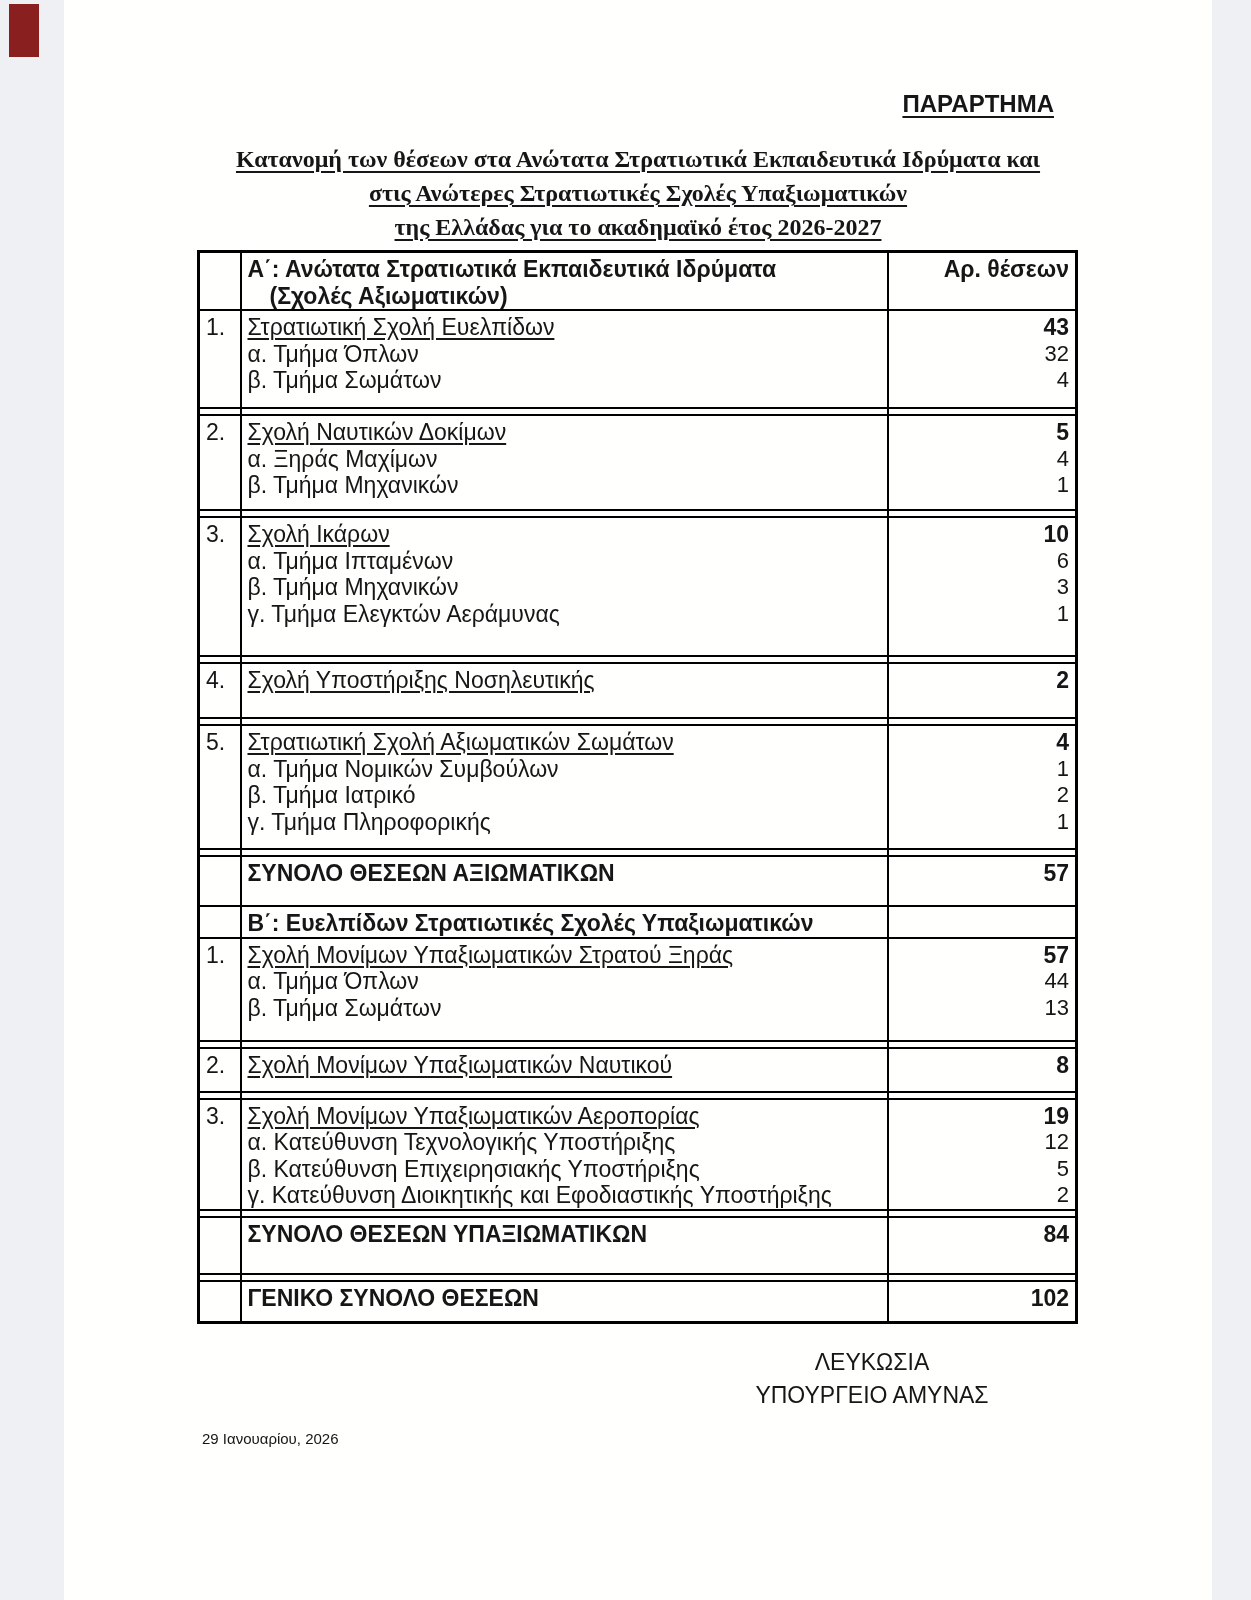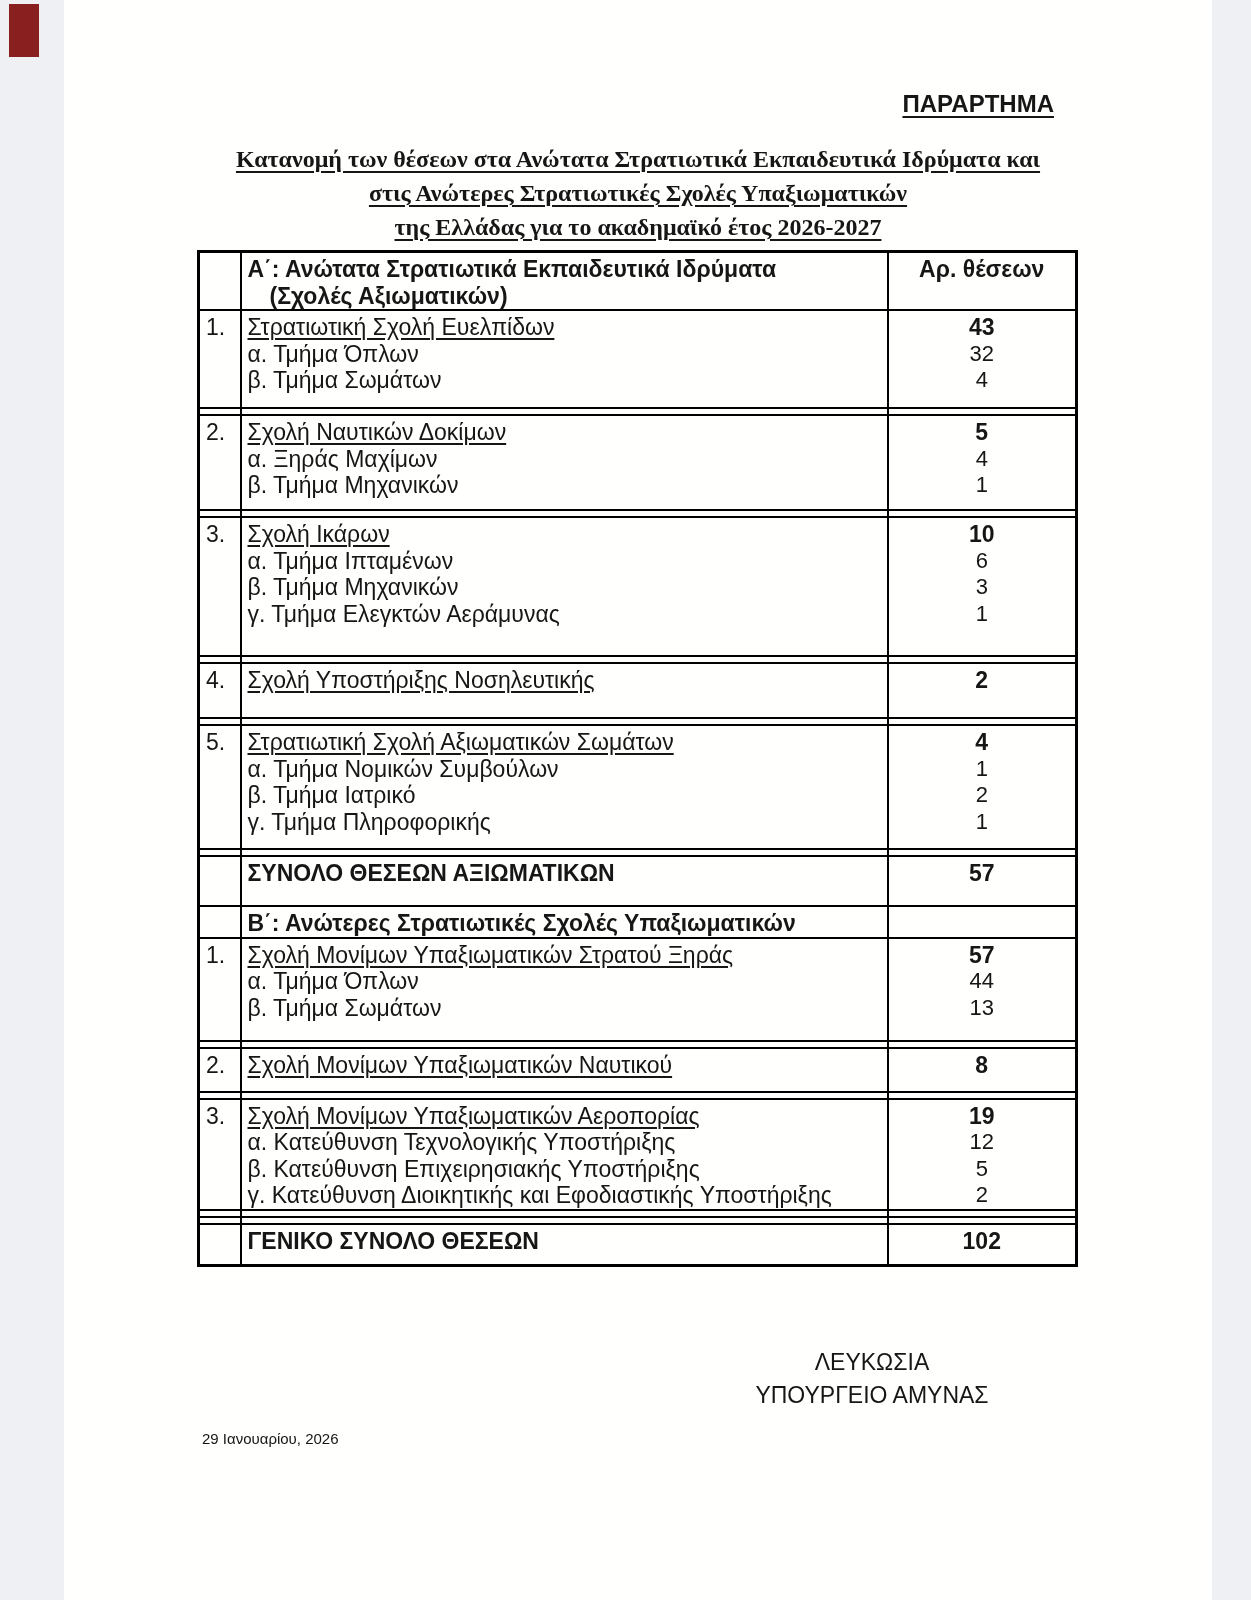--- a/index.html
+++ b/index.html
@@ -34,21 +34,21 @@
     position:absolute;left:133px;top:250px;width:878px;
     border-collapse:collapse;table-layout:fixed;
     border:3px solid #000;
     font-size:23px;
   }
   table.positions td{
     border:2px solid #000;vertical-align:top;
     padding:3px 6px 0 6px;overflow:hidden;
   }
   td.col-num{padding-left:6px;padding-right:2px;}
-  td.col-val{text-align:center;}
+  td.col-val{text-align:right;}
   tr.spacer td{height:5px;padding:0;}
   .ln{line-height:26.5px;white-space:nowrap;}
   .b{font-weight:bold;}
   .u{text-decoration:underline;text-underline-offset:3px;text-decoration-thickness:2px;}
   .indent{padding-left:22px;}
   .itemval{font-size:22px;}
   .footer-ministry{
     position:absolute;top:1346px;left:608px;width:400px;
     text-align:center;font-size:23px;line-height:33px;
   }
@@ -191,21 +191,21 @@
           <td class="col-name">
             <div class="ln b">ΣΥΝΟΛΟ ΘΕΣΕΩΝ ΑΞΙΩΜΑΤΙΚΩΝ</div>
           </td>
           <td class="col-val">
             <div class="ln b">57</div>
           </td>
         </tr>
         <tr style="height: 30px;">
           <td class="col-num"></td>
           <td class="col-name">
-            <div class="ln b">Β΄: Ανώτερες Στρατιωτικές Σχολές Υπαξιωματικών</div>
+            <div class="ln b">Β΄: Ευελπίδων Στρατιωτικές Σχολές Υπαξιωματικών</div>
           </td>
           <td class="col-val"></td>
         </tr>
         <tr style="height: 103px;">
           <td class="col-num">
             <div class="ln">1.</div>
           </td>
           <td class="col-name">
             <div class="ln u">Σχολή Μονίμων Υπαξιωματικών Στρατού Ξηράς</div>
             <div class="ln">α. Τμήμα Όπλων</div>
@@ -253,20 +253,29 @@
             <div class="ln itemval">12</div>
             <div class="ln itemval">5</div>
             <div class="ln itemval">2</div>
           </td>
         </tr>
         <tr class="spacer">
           <td></td>
           <td></td>
           <td></td>
         </tr>
+        <tr style="height: 57px;">
+          <td class="col-num"></td>
+          <td class="col-name">
+            <div class="ln b">ΣΥΝΟΛΟ ΘΕΣΕΩΝ ΥΠΑΞΙΩΜΑΤΙΚΩΝ</div>
+          </td>
+          <td class="col-val">
+            <div class="ln b">84</div>
+          </td>
+        </tr>
         <tr class="spacer">
           <td></td>
           <td></td>
           <td></td>
         </tr>
         <tr style="height: 42px;">
           <td class="col-num"></td>
           <td class="col-name">
             <div class="ln b">ΓΕΝΙΚΟ ΣΥΝΟΛΟ ΘΕΣΕΩΝ</div>
           </td>

